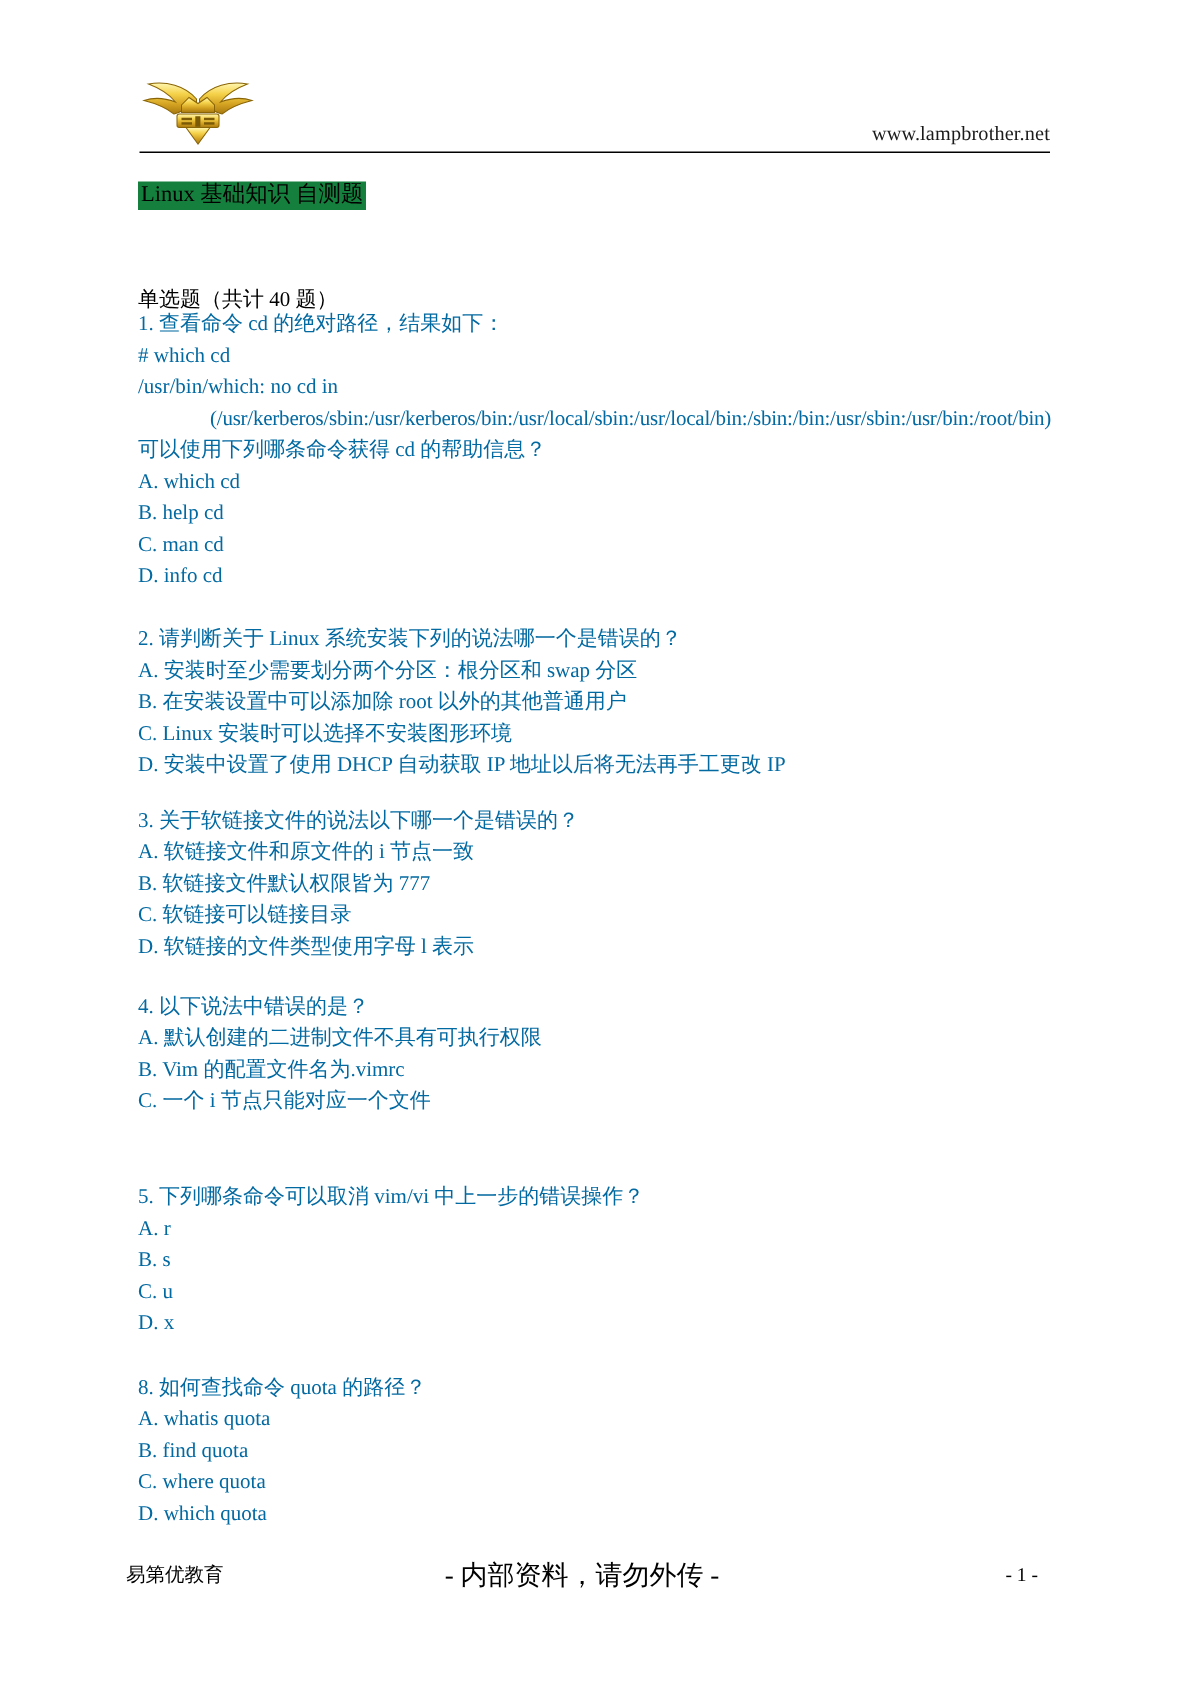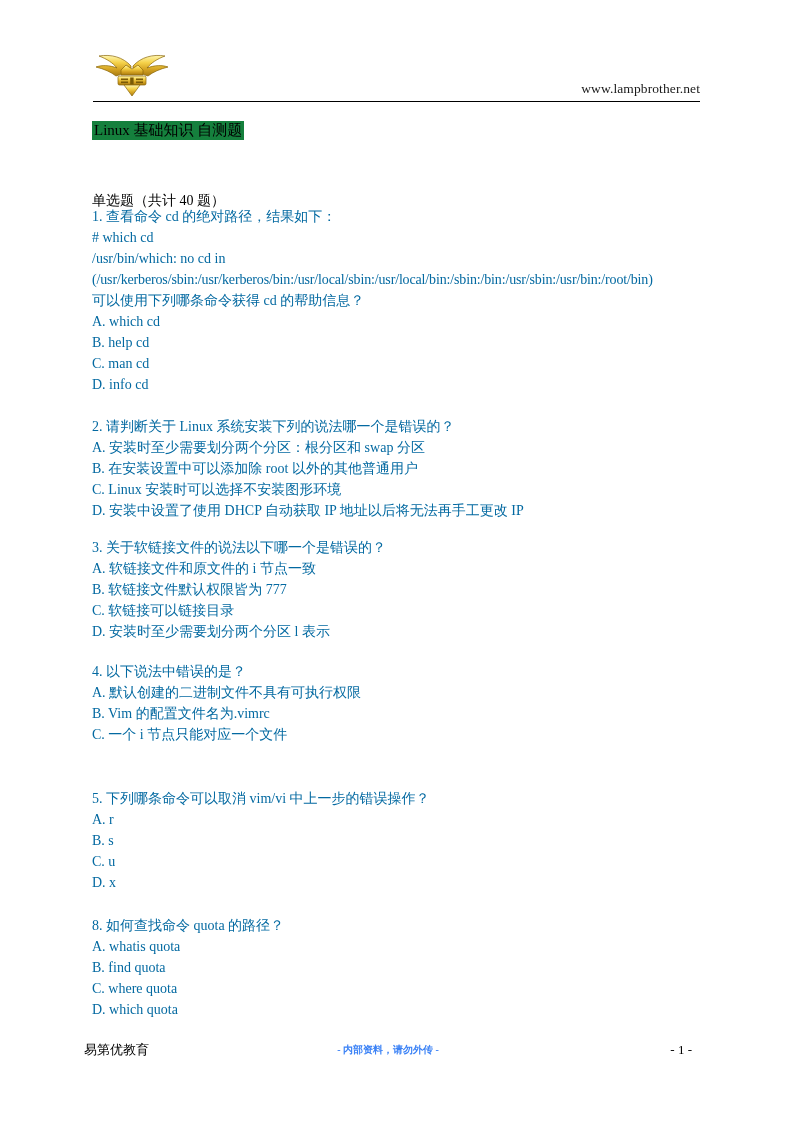--- a/index.html
+++ b/index.html
@@ -87,21 +87,21 @@
     position: absolute;
     left: 92px;
     width: 615px;
   }
   .qline {
     font-size: 14px;
     line-height: 21px;
     white-space: nowrap;
     color: #0369a1;
   }
-  .qline.tight { letter-spacing: -0.15px; }
+  .qline.tight { letter-spacing: -0.15px; margin-left: 48px; }
 
   
   .footer {
     position: absolute;
     left: 84px;
     top: 1040px;
     width: 608px;
     height: 20px;
   }
   .footer-left {
@@ -111,24 +111,24 @@
     font-size: 13px;
     line-height: 20px;
     white-space: nowrap;
   }
   .footer-center {
     position: absolute;
     left: 0;
     right: 0;
     top: 0;
     text-align: center;
-    font-size: 10px;
+    font-size: 18px;
     line-height: 20px;
-    color: #3b82f6;
-    font-weight: bold;
+    color: #000000;
+    font-weight: normal;
     white-space: nowrap;
   }
   .footer-right {
     position: absolute;
     right: 0;
     top: 0;
     font-size: 13px;
     line-height: 20px;
     white-space: nowrap;
   }
@@ -194,21 +194,21 @@
     <div class="qline">B. 在安装设置中可以添加除 root 以外的其他普通用户</div>
     <div class="qline">C. Linux 安装时可以选择不安装图形环境</div>
     <div class="qline">D. 安装中设置了使用 DHCP 自动获取 IP 地址以后将无法再手工更改 IP</div>
   </div>
 
   <div class="qblock" style="top:537px;">
     <div class="qline">3. 关于软链接文件的说法以下哪一个是错误的？</div>
     <div class="qline">A. 软链接文件和原文件的 i 节点一致</div>
     <div class="qline">B. 软链接文件默认权限皆为 777</div>
     <div class="qline">C. 软链接可以链接目录</div>
-    <div class="qline">D. 安装时至少需要划分两个分区 l 表示</div>
+    <div class="qline">D. 软链接的文件类型使用字母 l 表示</div>
   </div>
 
   <div class="qblock" style="top:661px;">
     <div class="qline">4. 以下说法中错误的是？</div>
     <div class="qline">A. 默认创建的二进制文件不具有可执行权限</div>
     <div class="qline">B. Vim 的配置文件名为.vimrc</div>
     <div class="qline">C. 一个 i 节点只能对应一个文件</div>
   </div>
 
   <div class="qblock" style="top:788px;">

